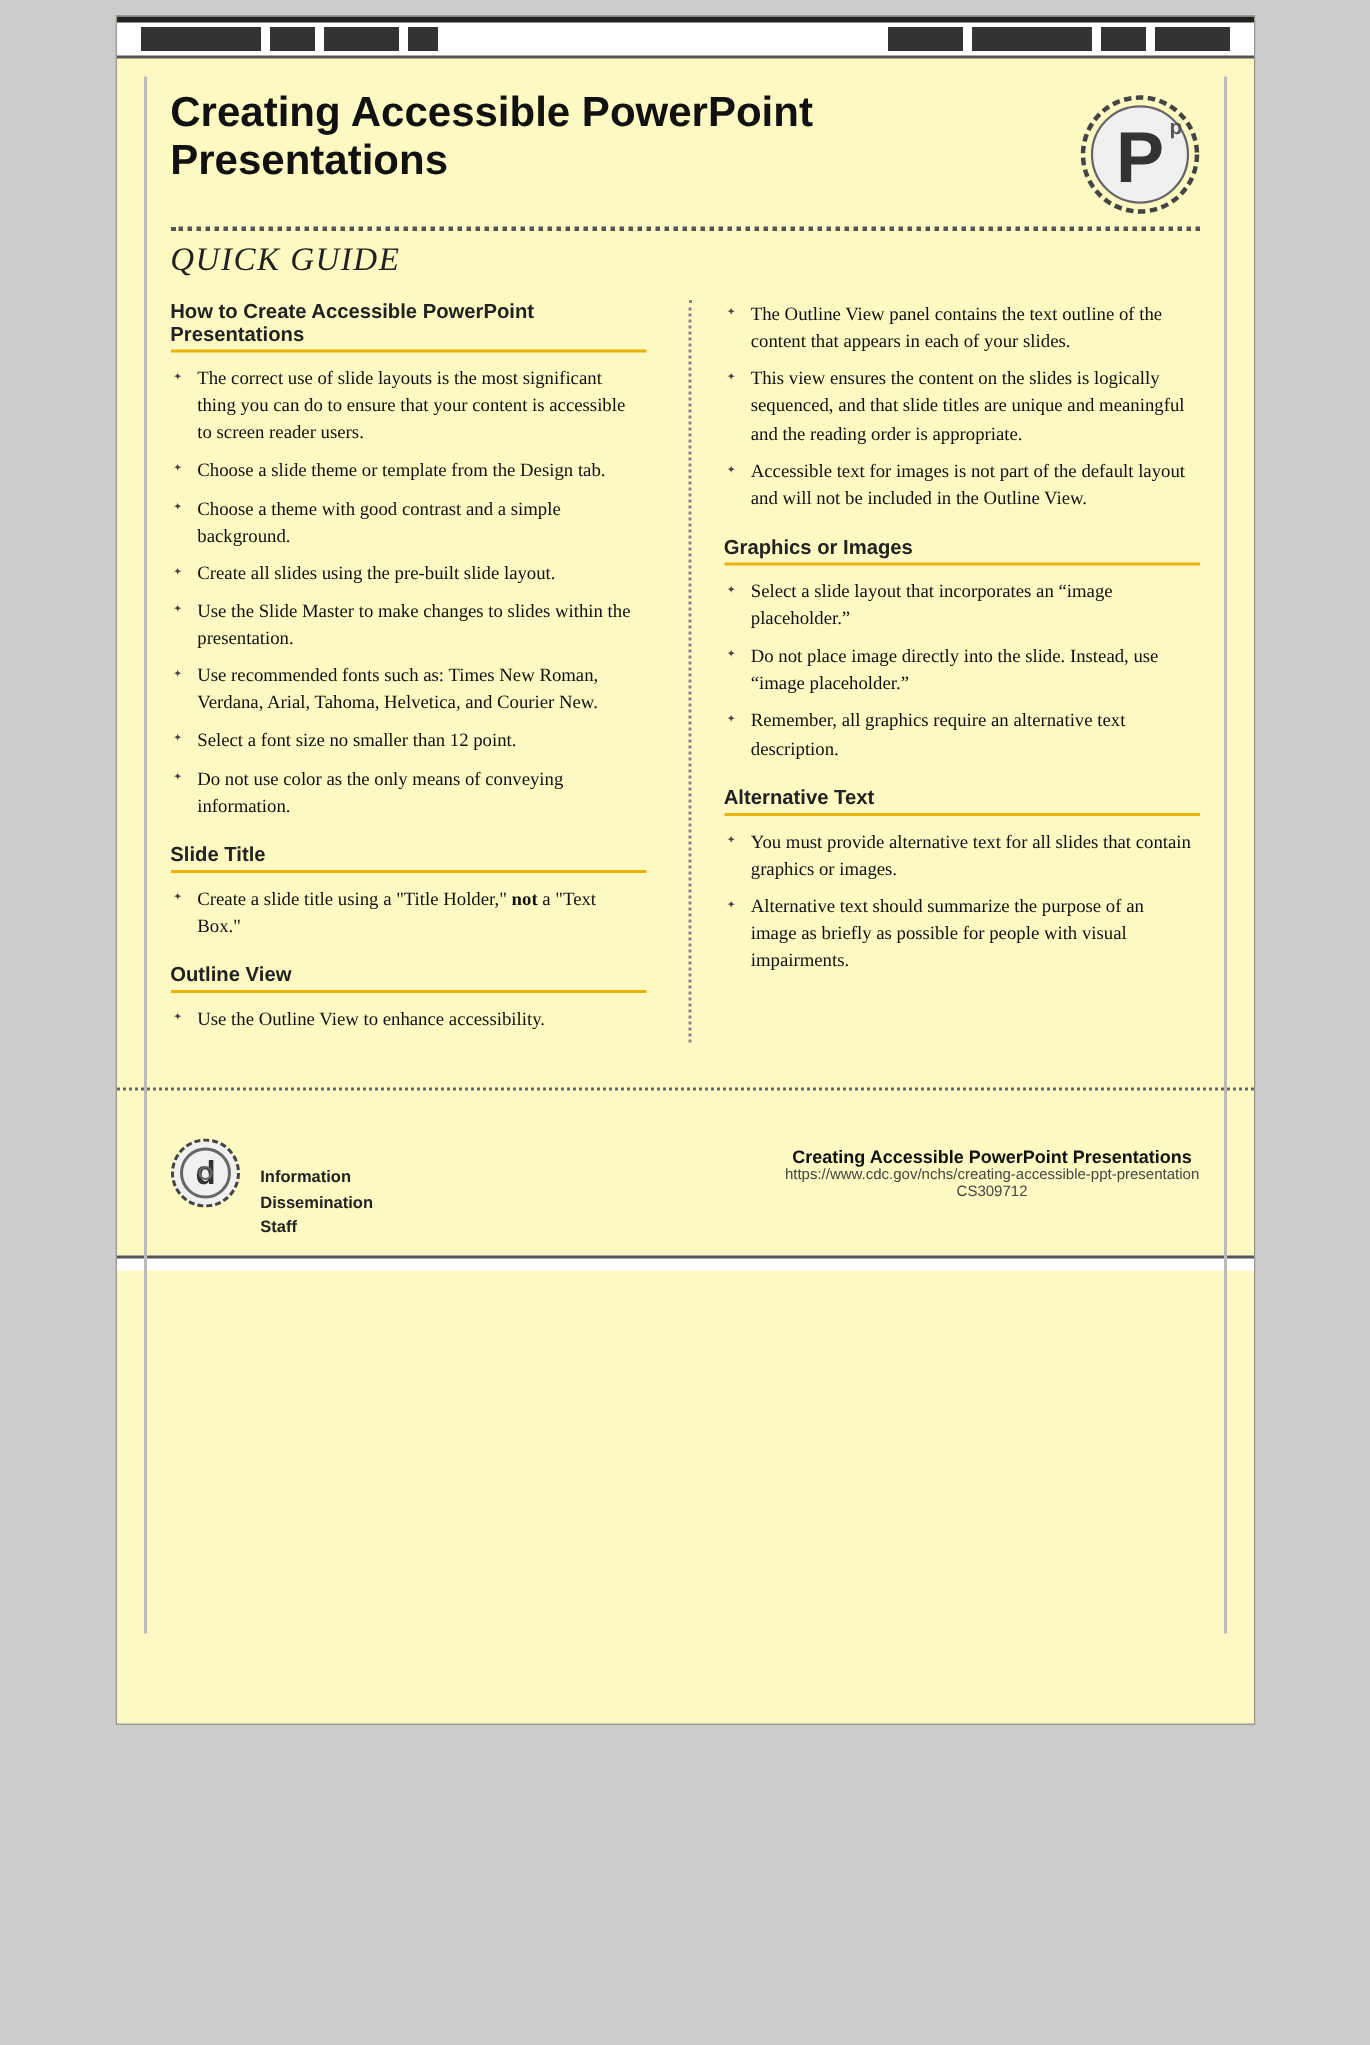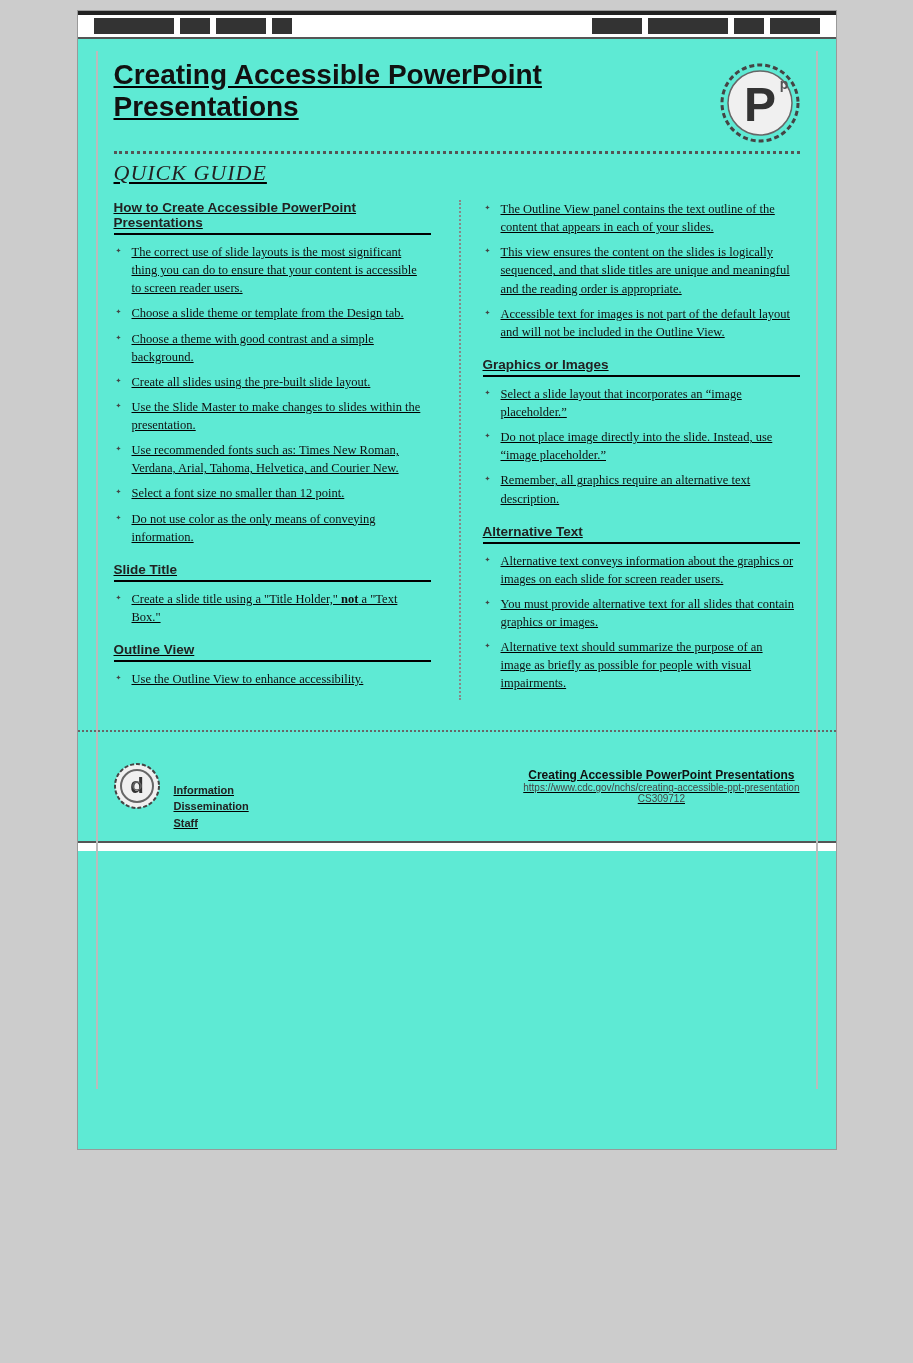--- a/index.html
+++ b/index.html
@@ -7,25 +7,24 @@
       background: #ccc;
       display: flex;
       justify-content: center;
       align-items: flex-start;
       font-family: serif;
       padding: 10px;
     }
     .page {
       width: 760px;
       min-height: 1140px;
-      background: #5eead4;
+      background: #fef9c3;
       position: relative;
       padding: 0;
       border: 1px solid #999;
-      text-decoration: underline;
     }
     
     .top-banner {
       height: 28px;
       background: #fff;
       border-top: 4px solid #222;
       border-bottom: 2px solid #555;
       display: flex;
       align-items: center;
       padding: 0 16px;
@@ -84,21 +83,21 @@
     }
     .col-left { flex: 1; }
     .col-right { flex: 1; border-left: 2px dotted #888; padding-left: 22px; }
 
     
     .section-heading {
       font-family: 'Arial Black', Arial, sans-serif;
       font-size: 13.5px;
       font-weight: 900;
       color: #222;
-      border-bottom: 2px solid #000000;
+      border-bottom: 2px solid #eab308;
       padding-bottom: 3px;
       margin-bottom: 8px;
       margin-top: 16px;
     }
     .section-heading:first-child { margin-top: 0; }
 
     
     ul.bullet-list {
       list-style: none;
       padding: 0;
@@ -270,21 +269,20 @@
 
         <div class="section-heading">Graphics or Images</div>
         <ul class="bullet-list">
           <li>Select a slide layout that incorporates an “image placeholder.”</li>
           <li>Do not place image directly into the slide. Instead, use “image placeholder.”</li>
           <li>Remember, all graphics require an alternative text description.</li>
         </ul>
 
         <div class="section-heading">Alternative Text</div>
         <ul class="bullet-list">
-          <li>Alternative text conveys information about the graphics or images on each slide for screen reader users.</li>
           <li>You must provide alternative text for all slides that contain graphics or images.</li>
           <li>Alternative text should summarize the purpose of an image as briefly as possible for people with visual impairments.</li>
         </ul>
 
       </div>
     </div>
   </div>
 
   <div class="footer">
 

